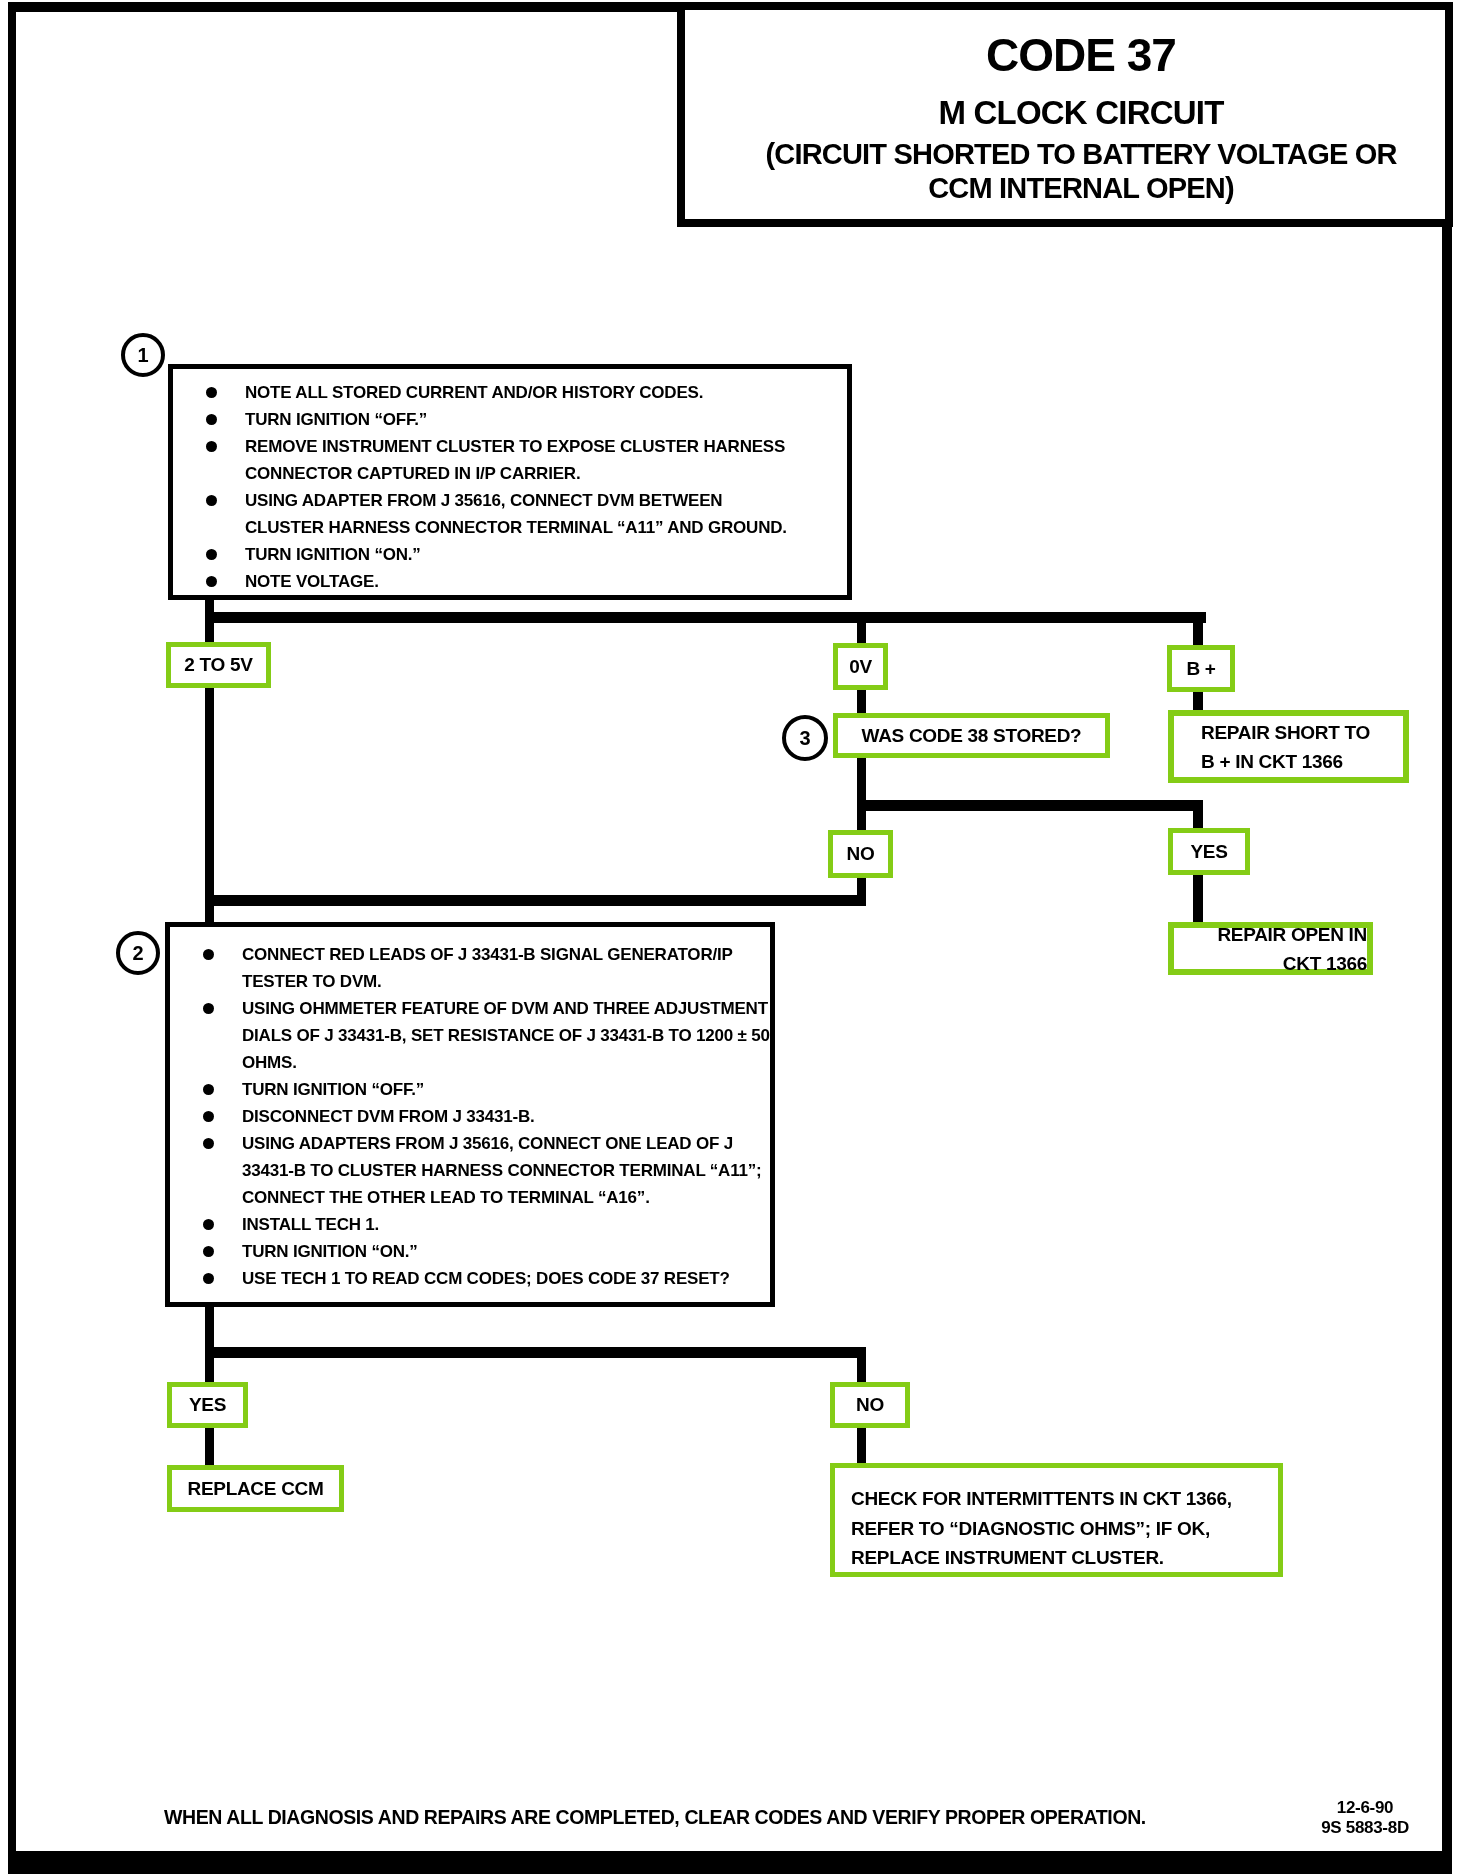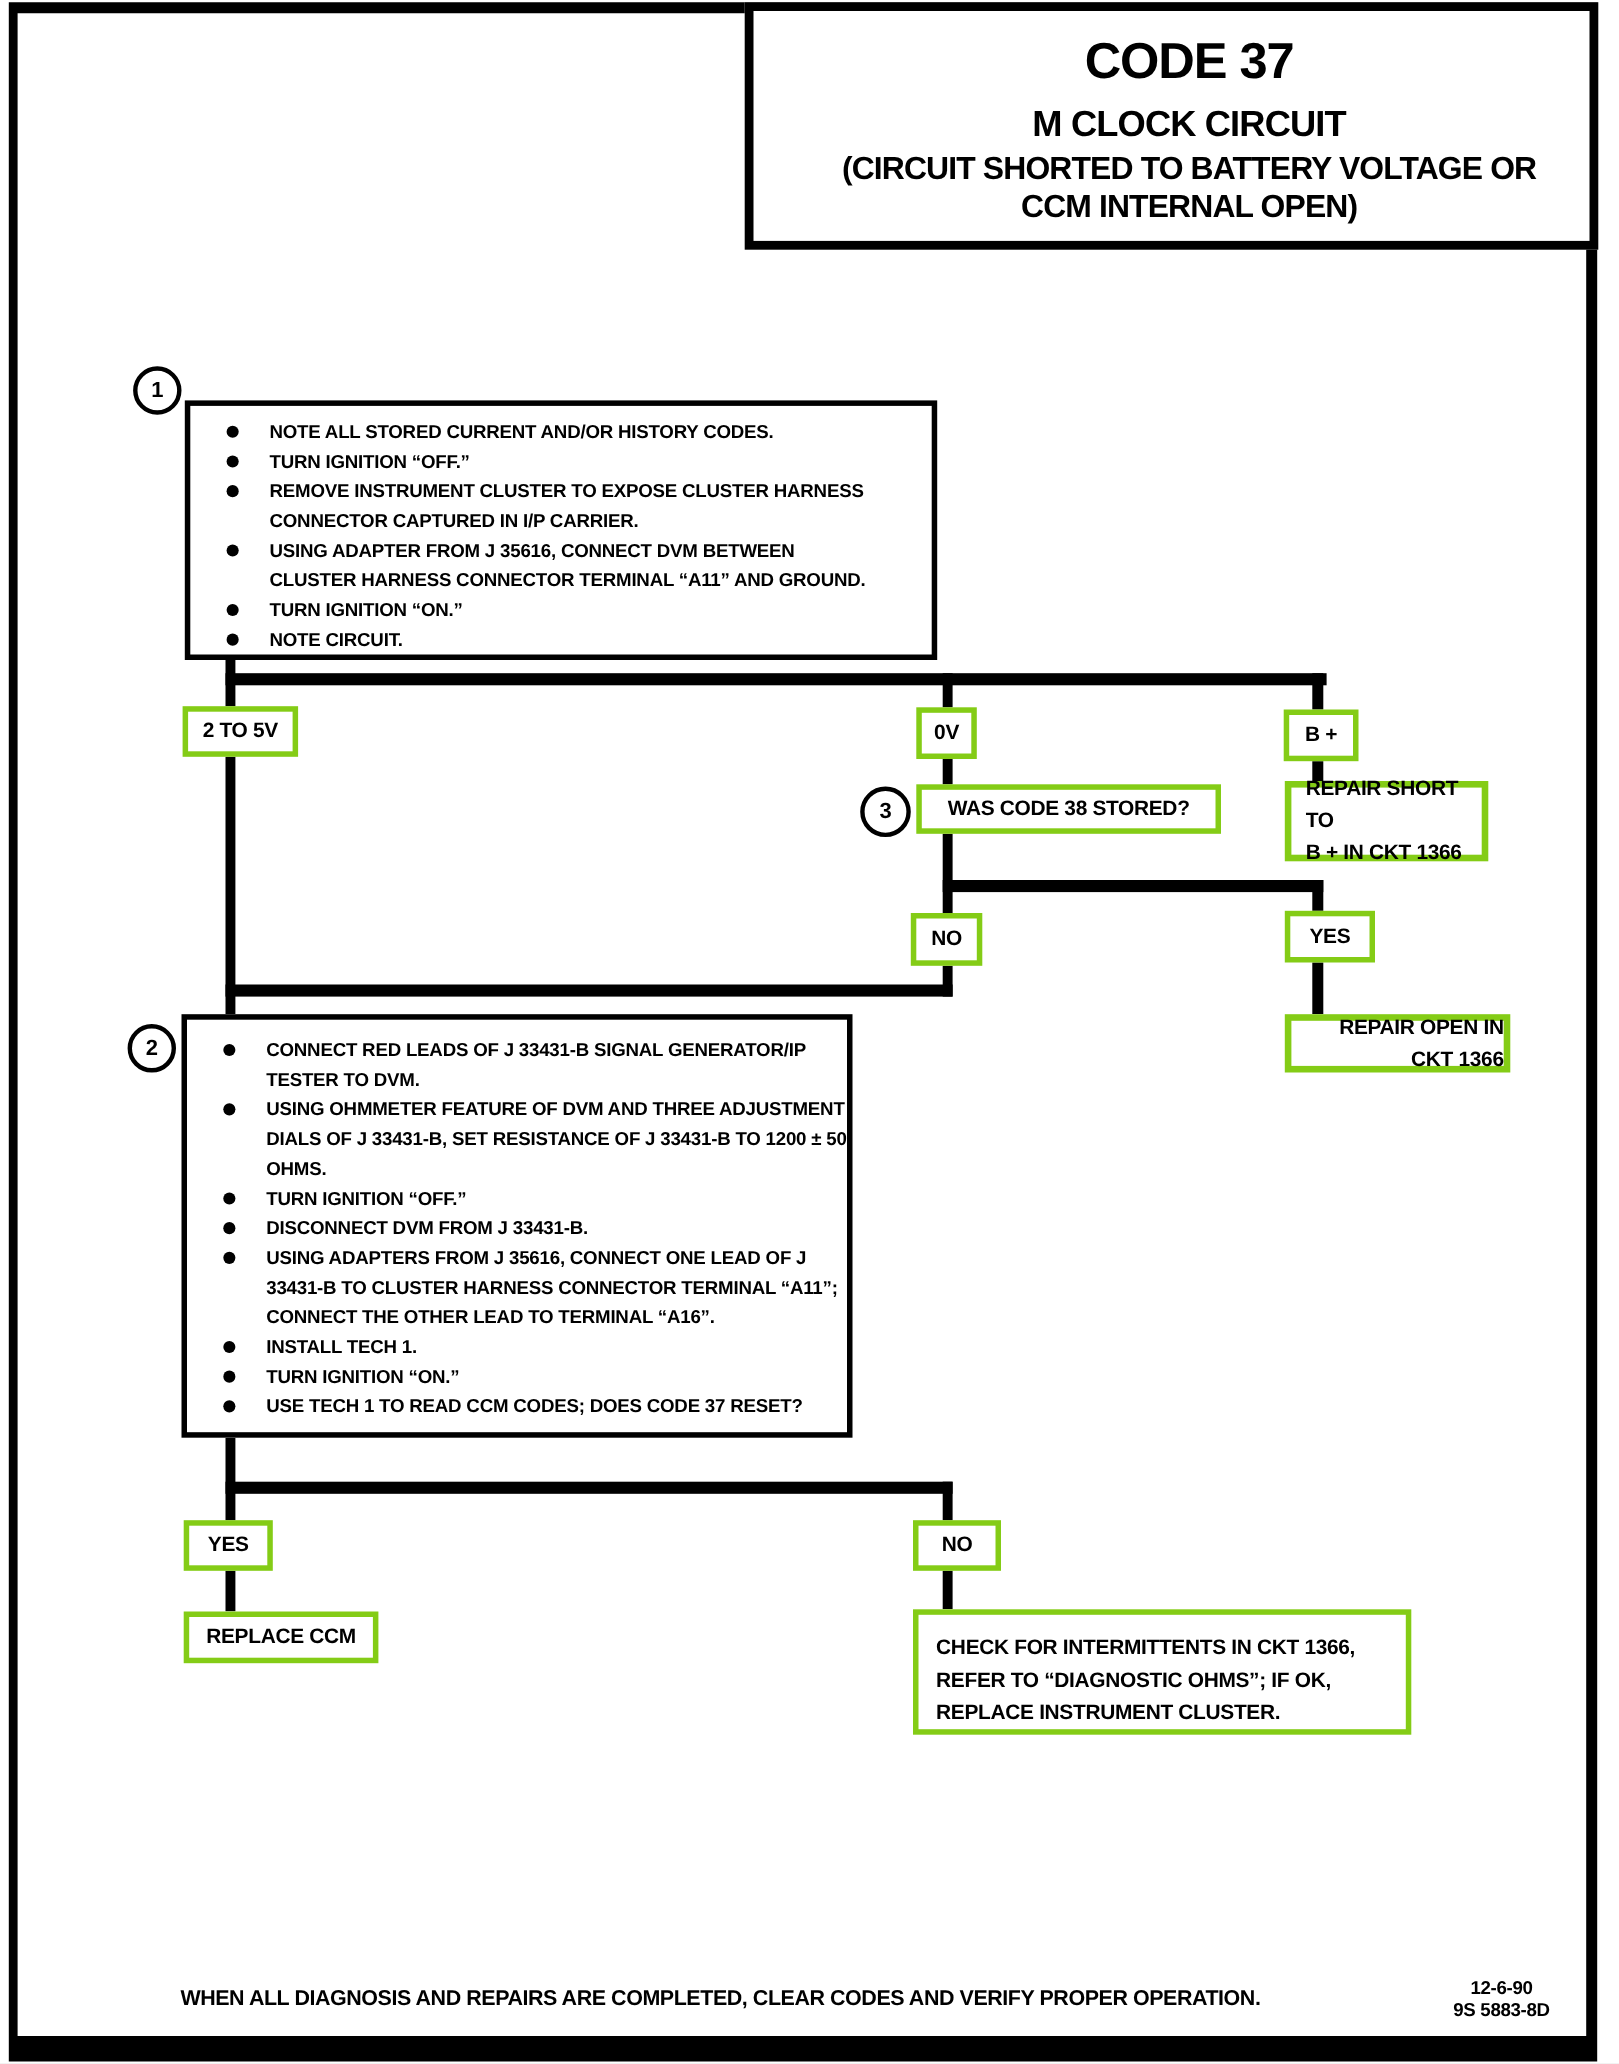--- a/index.html
+++ b/index.html
@@ -110,42 +110,42 @@
     <div class="bullet-row">
         <span class="dot"></span>
         <span class="btext">USING ADAPTER FROM J 35616, CONNECT DVM BETWEEN CLUSTER HARNESS CONNECTOR TERMINAL “A11” AND GROUND.</span>
       </div>
     <div class="bullet-row">
         <span class="dot"></span>
         <span class="btext">TURN IGNITION “ON.”</span>
       </div>
     <div class="bullet-row">
         <span class="dot"></span>
-        <span class="btext">NOTE CIRCUIT.</span>
+        <span class="btext">NOTE VOLTAGE.</span>
       </div>
   </div>
 
   <div class="box small-label" style="left:166px;top:642px;width:105px;height:46px;">
     <span>2 TO 5V</span>
   </div>
   <div class="box small-label" style="left:833px;top:643px;width:55px;height:47px;">
     <span>0V</span>
   </div>
   <div class="box small-label" style="left:1167px;top:645px;width:68px;height:47px;">
     <span>B +</span>
   </div>
 
   <div class="circle" style="left:782px;top:715px;width:46px;height:46px;">
     <span>3</span>
   </div>
   <div class="box small-label" style="left:833px;top:713px;width:277px;height:45px;">
     <span>WAS CODE 38 STORED?</span>
   </div>
 
-  <div class="box leftalign" style="left:1168px;top:710px;width:185px;height:73px;padding-left:13px;border-width:6px;">
+  <div class="box leftalign" style="left:1168px;top:710px;width:241px;height:73px;padding-left:27px;border-width:6px;">
     <div class="result-line">REPAIR SHORT TO</div>
     <div class="result-line">B +  IN CKT 1366</div>
   </div>
 
   <div class="box small-label" style="left:828px;top:830px;width:65px;height:48px;">
     <span>NO</span>
   </div>
   <div class="box small-label" style="left:1168px;top:828px;width:82px;height:47px;">
     <span>YES</span>
   </div>

